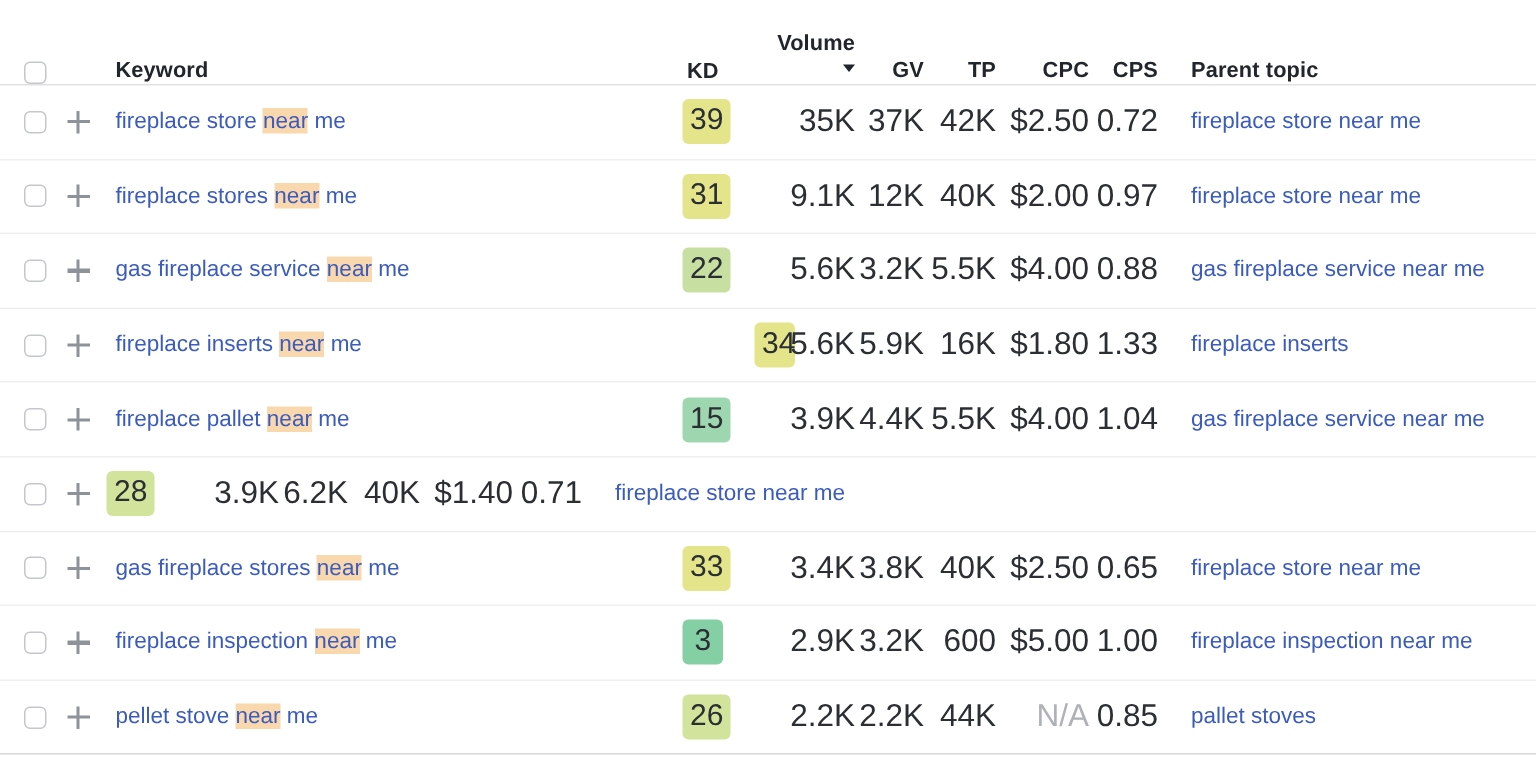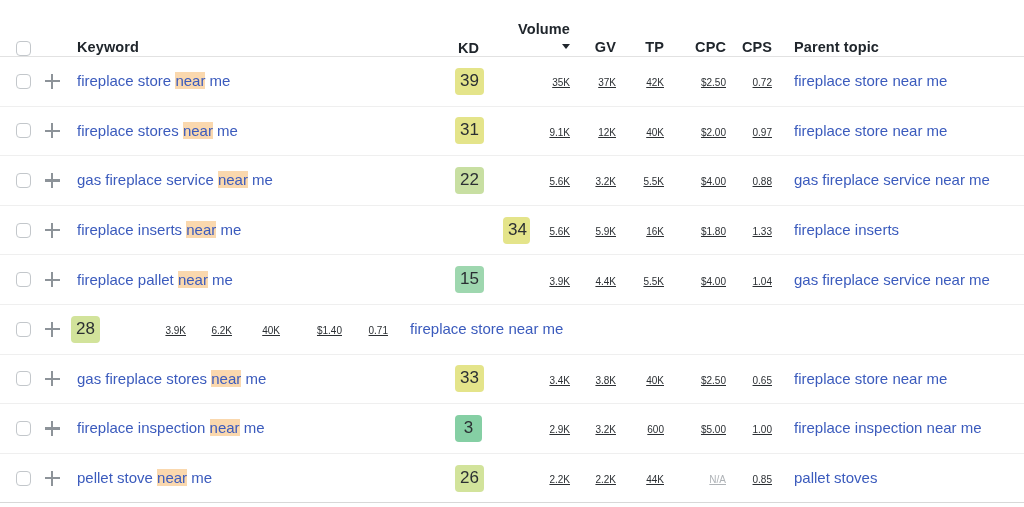--- a/index.html
+++ b/index.html
@@ -74,34 +74,34 @@
   .plus:before{left:0;top:6.4px;width:15px;height:2.2px;}
   .plus:after{top:0;left:6.4px;height:15px;width:2.2px;}
 
   
   .kw{
     font-size:15px;color:#3b5bbd;white-space:nowrap;
     cursor:pointer;text-decoration:none;
   }
   .kw .hl{background:#fad8ae;}
   .num{
-    font-size:10px;color:#2b2f33;white-space:nowrap;text-decoration:underline;
+    font-size:21px;color:#2b2f33;white-space:nowrap;
   }
   .num.na{color:#aeb2b6;}
   .parent{
     font-size:15px;color:#3b5bbd;white-space:nowrap;cursor:pointer;
   }
 
   
   .kd{
     display:inline-block;
     min-width:27px;
     padding:3px 5px 4px;
     border-radius:4px;
-    font-size:17px;
+    font-size:20px;
     color:#2b2f33;
     text-align:center;
     box-sizing:border-box;
   }
 </style>
 </head>
 <body>
 
 <div class="table">
 

